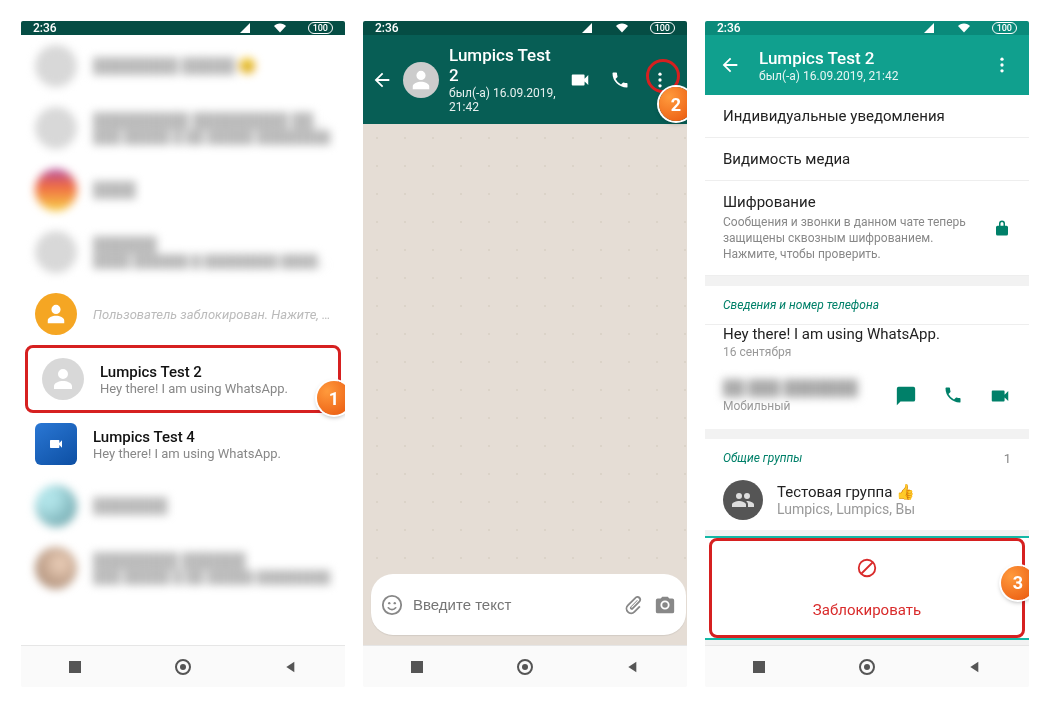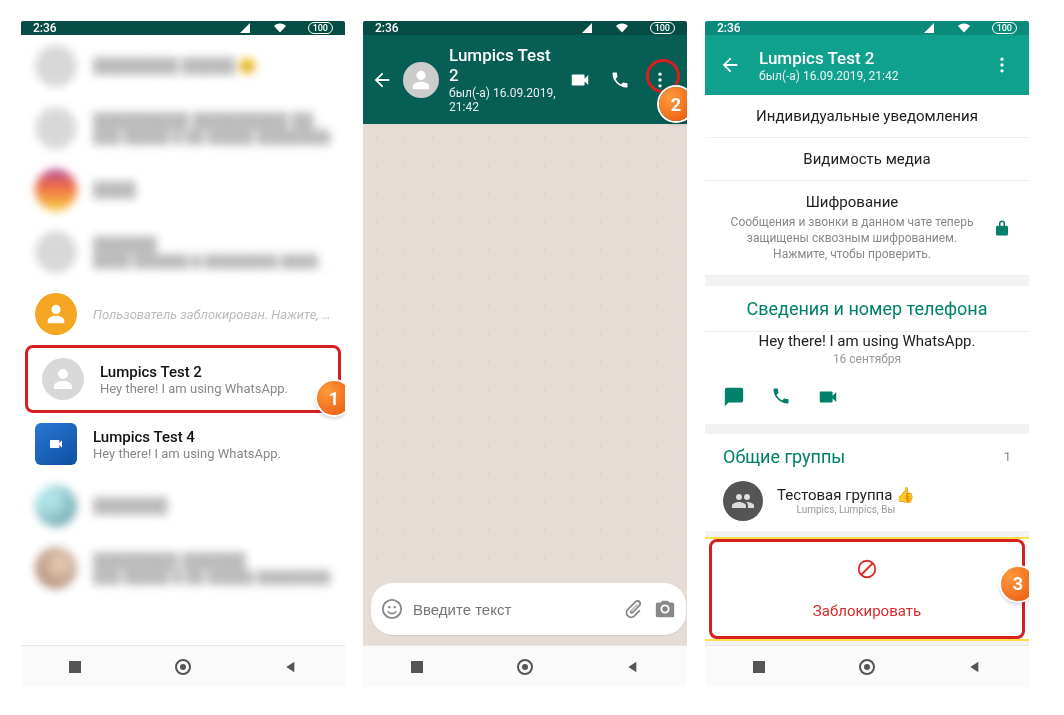--- a/index.html
+++ b/index.html
@@ -25,36 +25,36 @@
   .muted .name, .muted .sub { color: #bbb; font-style: italic; }
   .highlight-red { border: 3px solid #d62020; border-radius: 8px; margin: 0 4px; }
   .callout { position: absolute; width: 34px; height: 34px; border-radius: 50%; background: radial-gradient(circle at 30% 30%, #ff9a3c, #e8530b); color: #fff; display: flex; align-items: center; justify-content: center; font-weight: 700; font-size: 18px; box-shadow: 0 0 0 2px #fff, 0 2px 5px rgba(0,0,0,.35); z-index: 50; }
   .navbar { height: 42px; background: #fafafa; display: flex; align-items: center; justify-content: space-around; color:#555; border-top: 1px solid #e6e6e6; }
   .chat-bg { flex: 1; background: #e5ddd5; position: relative; }
   .chat-bg::before { content:""; position:absolute; inset:0; opacity:.3;
     background-image: radial-gradient(circle 3px,#c2baa9 1px,transparent 1px);
     background-size: 28px 28px;
   }
   .chat-input-row { display:flex; align-items:center; gap:8px; padding: 6px 8px 10px; background:#e5ddd5; }
-  .chat-input { flex:1; background:#fff; border-radius:22px; height: 52px; display:flex; align-items:center; padding: 0 10px; gap:10px; color:#888; box-shadow: 0 1px 1px rgba(0,0,0,.08);}
+  .chat-input { flex:1; background:#fff; border-radius:22px; height: 61px; display:flex; align-items:center; padding: 0 10px; gap:10px; color:#888; box-shadow: 0 1px 1px rgba(0,0,0,.08);}
   .chat-input input { border:none; outline:none; flex:1; font-size:15px; color:#333; background:transparent; }
   .info-section { padding: 12px 18px; border-bottom: 1px solid #eee; }
   .info-section .heading { font-size: 15px; color:#222; }
   .info-section .detail { font-size: 12px; color:#888; margin-top:3px; line-height:1.35; }
-  .info-section.teal .heading { color: #008069; font-size:18px; }
+  .info-section.teal .heading { color: #008069; font-size:12px;font-style:italic; }
   .info-divider { height: 10px; background: #f2f2f2; }
   .info-row { display:flex; align-items:center; justify-content:space-between;gap:42px; }
   .about-big { font-size: 15px; color:#222; }
   .about-date { font-size: 12px; color:#999; margin-top:2px; }
   .contact-row-icons { display:flex; gap:26px; color:#008069; }
   .danger { color:#d92b2b; }
   .group-row { display:flex; align-items:center; gap:14px; padding: 10px 18px; }
   .group-row .gav { width:40px; height:40px; border-radius:50%; background:#555; color:#fff; display:flex; align-items:center; justify-content:center; }
   .group-row .gname { font-size:15px; color:#222; }
-  .group-row .gsub { font-size:10px; color:#999; }
+  .group-row .gsub { font-size:14px; color:#999; }
   .small-gap { height:6px; background:#f2f2f2; }
   .action-row { display:flex; align-items:center; gap:22px; padding:16px 20px; font-size:15px; }
   .vid-camera { width: 42px; height:42px; border-radius:6px; background: linear-gradient(145deg,#2a77d4,#0d4fa3); display:flex; align-items:center; justify-content:center; color:#fff; }
   .orange-av { width:42px; height:42px; border-radius:50%; background: #f5a623; flex-shrink:0; display:flex;align-items:center;justify-content:center;color:#fff;}
   .stripe-av { width:42px;height:42px;border-radius:50%;background: linear-gradient(180deg,#b24ea3 0%,#f06a44 40%,#f7d046 100%);flex-shrink:0;}
   .blob1 { width:42px;height:42px;border-radius:50%;background: radial-gradient(circle at 30% 30%, #b0e3e8 20%, #6aa0a6 90%);flex-shrink:0;}
   .blob2 { width:42px;height:42px;border-radius:50%;background: radial-gradient(circle at 60% 40%, #e6c9b3 10%, #a3836d 90%);flex-shrink:0;}
   svg { display:block; }
 </style>
 </head>
@@ -285,21 +285,21 @@
       <span class="icon">
         <svg width="20" height="20" viewBox="0 0 24 24" fill="#fff">
             <circle cx="12" cy="5" r="2"></circle>
             <circle cx="12" cy="12" r="2"></circle>
             <circle cx="12" cy="19" r="2"></circle>
           </svg>
       </span>
     </div>
   </div>
 
-  <div class="content" style="overflow-y:hidden;background:#fde047;text-align:center;">
+  <div class="content" style="overflow-y:hidden;background:#14b8a6;">
     <div style="background:#fff;">
     <div class="info-section">
       <div class="heading">Индивидуальные уведомления</div>
     </div>
     <div class="info-section">
       <div class="heading">Видимость медиа</div>
     </div>
     <div class="info-section" style="display:flex;gap:12px;align-items:center;">
       <div style="flex:1">
         <div class="heading">Шифрование</div>
@@ -316,20 +316,24 @@
 
     <div style="background:#fff;">
       <div class="info-section teal">
         <div class="heading">Сведения и номер телефона</div>
       </div>
       <div style="padding:0 18px 12px;">
         <div class="about-big">Hey there! I am using WhatsApp.</div>
         <div class="about-date">16 сентября</div>
       </div>
       <div style="padding: 8px 18px 16px; display:flex; align-items:center; justify-content:space-between;">
+        <div>
+          <div style="filter:blur(4px);color:#aaa;font-size:15px;">██ ███ ███████</div>
+          <div class="about-date">Мобильный</div>
+        </div>
         <div class="contact-row-icons">
           <span>
               <svg width="22" height="22" viewBox="0 0 24 24" fill="#008069">
                 <path d="M20 2H4a2 2 0 00-2 2v18l4-4h14a2 2 0 002-2V4a2 2 0 00-2-2z"></path>
               </svg>
             </span>
           <span>
               <svg width="20" height="20" viewBox="0 0 24 24" fill="#008069">
                 <path d="M6.6 10.8a15 15 0 006.6 6.6l2.2-2.2a1 1 0 011-.25 11 11 0 003.6.6 1 1 0 011 1V20a1 1 0 01-1 1A17 17 0 013 4a1 1 0 011-1h3.4a1 1 0 011 1 11 11 0 00.6 3.6 1 1 0 01-.25 1z"></path>
               </svg>

